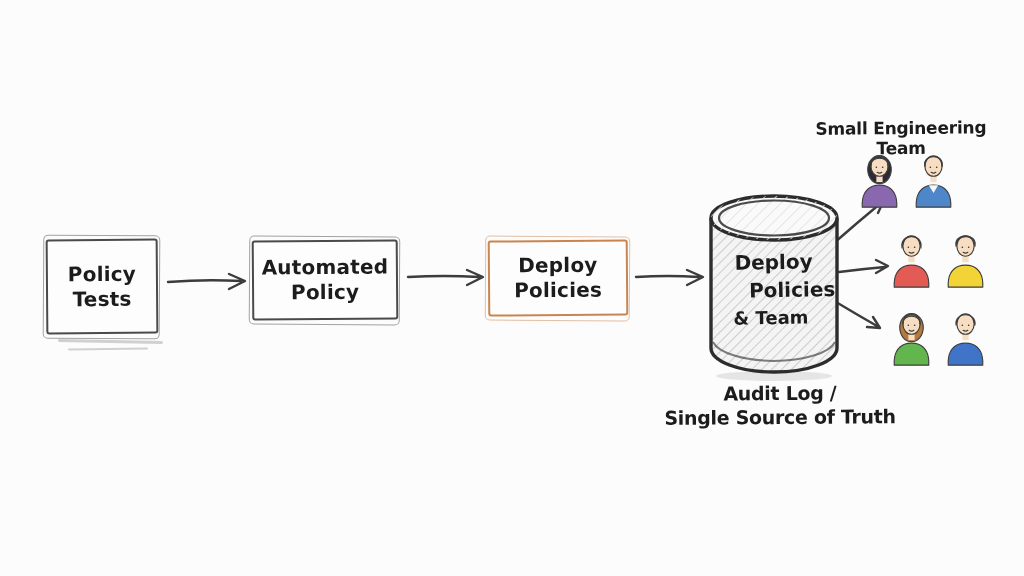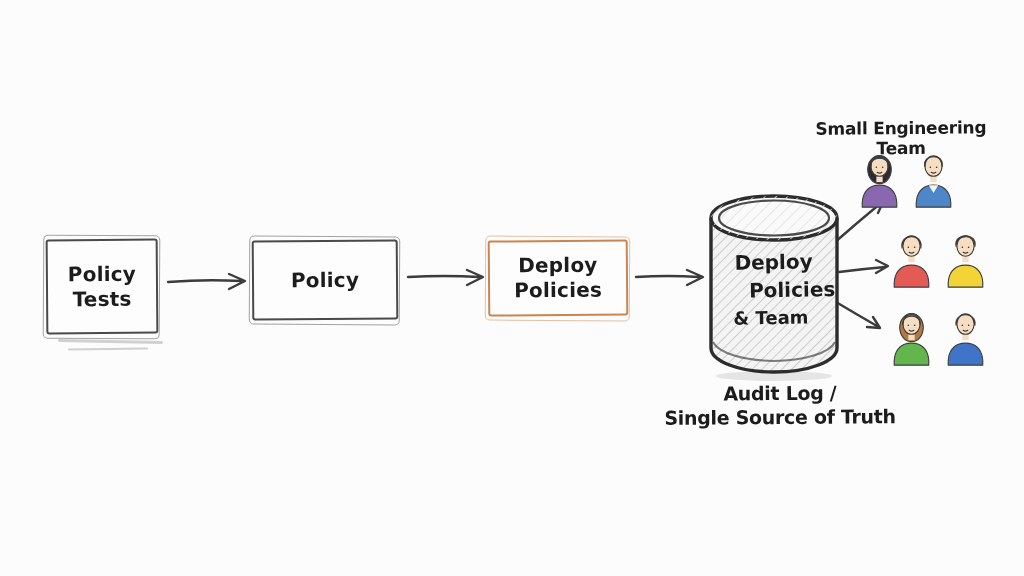--- a/index.html
+++ b/index.html
@@ -61,20 +61,21 @@
 <div class="canvas">
 
   <div class="sketch-box" style="left: 46px; top: 239px; width: 112px; height: 95px; --box-color: #4a4a4a;">
     <div class="bx-line">Policy</div>
     <div class="bx-line">Tests</div>
   </div>
   <div class="shadow-line" style="left:58px; top:340px; width:105px; height:3px; transform:rotate(1.2deg);"></div>
   <div class="shadow-line" style="left:68px; top:348px; width:80px; height:2px; transform:rotate(-.8deg);"></div>
 
   <div class="sketch-box" style="left: 252px; top: 240px; width: 146px; height: 80px; --box-color: #4a4a4a;">
+    <div class="bx-line">Automated</div>
     <div class="bx-line">Policy</div>
   </div>
 
   <div class="sketch-box" style="left: 488px; top: 240px; width: 140px; height: 76px; --box-color: #c9854f;">
     <div class="bx-line">Deploy</div>
     <div class="bx-line">Policies</div>
   </div>
 
   <svg class="arrow-layer" width="1024" height="576" viewBox="0 0 1024 576">
     <path d="M168,282 Q205,279 241,281 M229,274 L245,281 L229,289"></path>

